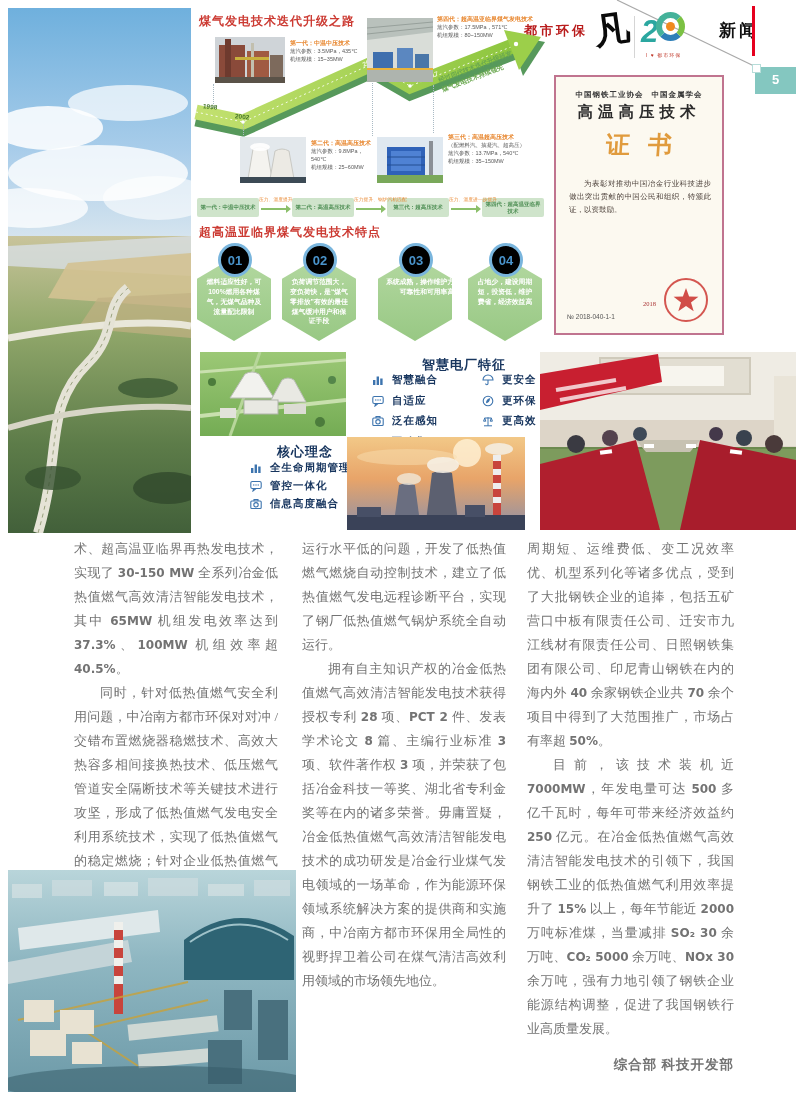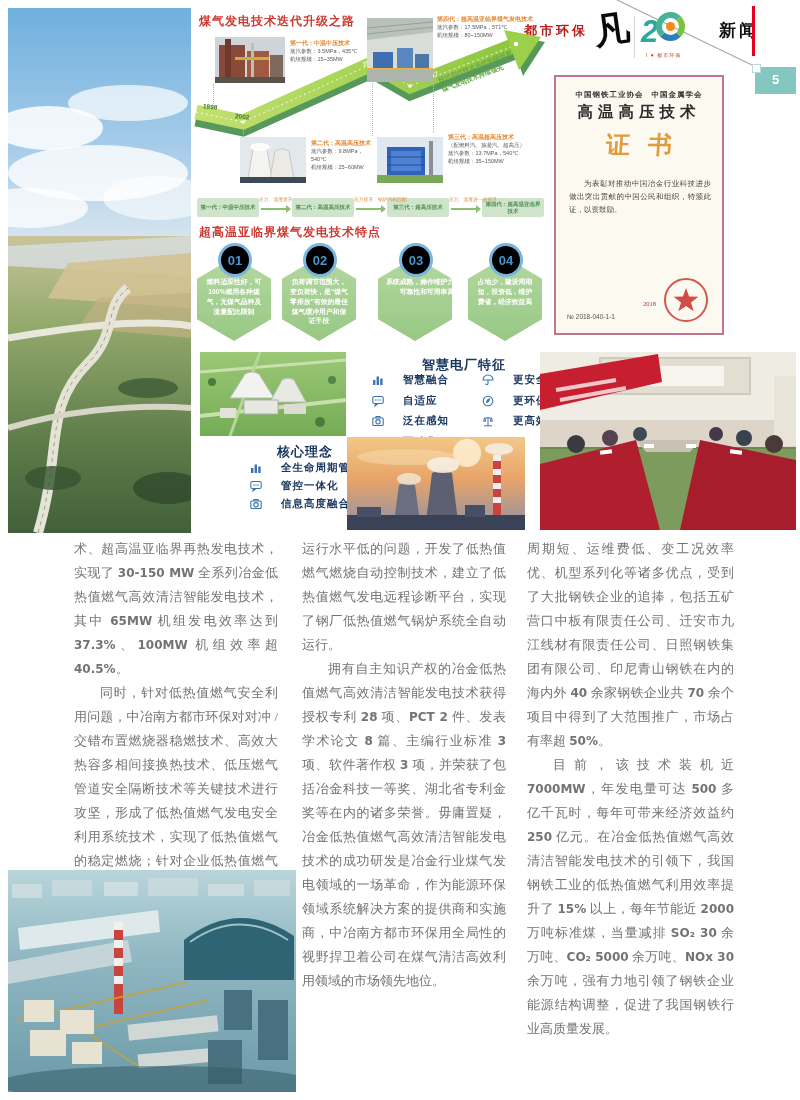--- a/index.html
+++ b/index.html
@@ -50,21 +50,21 @@
   .hexwrap .hex{position:absolute;left:0;top:14px;width:74px;height:84px;
      clip-path:polygon(50% 0,100% 26%,100% 74%,50% 100%,0 74%,0 26%);
      background:linear-gradient(180deg,#b3d8a0,#98c884);}
   .hexwrap .num{position:absolute;left:21px;top:0;width:28px;height:28px;border-radius:50%;background:#000000;
      border:3px solid #79b5dd;color:#4a94cc;font-weight:bold;font-size:13px;display:flex;align-items:center;justify-content:center;z-index:2;}
   .hexwrap .txt{position:absolute;left:8px;right:8px;top:34px;font-size:6.8px;color:#fff;font-weight:bold;
      text-align:center;line-height:1.45;z-index:2;}
 
   
   .panel-title{position:absolute;font-size:13px;font-weight:bold;color:#17355e;letter-spacing:1px;}
-  .feat-item{position:absolute;display:flex;align-items:center;gap:19px;}
+  .feat-item{position:absolute;display:flex;align-items:center;gap:8px;}
   .feat-item svg{flex:0 0 auto;}
   .feat-item .lbl{font-size:10.5px;color:#17355e;letter-spacing:1px;font-weight:bold;white-space:nowrap;}
 
   
   .cert{position:absolute;left:554px;top:75px;width:170px;height:260px;background:#fcf9f0;
         border:2px solid #c0748f;box-sizing:border-box;font-family:"Liberation Serif","DejaVu Serif",serif;}
   .cert .orgs{position:absolute;left:0;right:0;top:13px;text-align:center;font-size:7.5px;font-weight:bold;color:#3a3a3a;letter-spacing:1px;}
   .cert .orgs span{margin:0 4px;}
   .cert .award{position:absolute;left:0;right:0;top:25px;text-align:center;font-size:15.5px;color:#2b2b2b;
                letter-spacing:5px;font-weight:bold;font-family:"Liberation Sans",sans-serif;}
@@ -474,20 +474,21 @@
     <p>术、超高温亚临界再热发电技术，实现了 <b class="num">30-150 MW</b> 全系列冶金低热值燃气高效清洁智能发电技术，其中 <b class="num">65MW</b> 机组发电效率达到 <b class="num">37.3%</b>、<b class="num">100MW</b> 机组效率超 <b class="num">40.5%</b>。</p>
     <p class="ind">同时，针对低热值燃气安全利用问题，中冶南方都市环保对对冲 / 交错布置燃烧器稳燃技术、高效大热容多相间接换热技术、低压燃气管道安全隔断技术等关键技术进行攻坚，形成了低热值燃气发电安全利用系统技术，实现了低热值燃气的稳定燃烧；针对企业低热值燃气电厂自动化</p>
   </div>
   <div class="col" style="left:302px;">
     <p>运行水平低的问题，开发了低热值燃气燃烧自动控制技术，建立了低热值燃气发电远程诊断平台，实现了钢厂低热值燃气锅炉系统全自动运行。</p>
     <p class="ind">拥有自主知识产权的冶金低热值燃气高效清洁智能发电技术获得授权专利 <b class="num">28</b> 项、<b class="num">PCT 2</b> 件、发表学术论文 <b class="num">8</b> 篇、主编行业标准 <b class="num">3</b> 项、软件著作权 <b class="num">3</b> 项，并荣获了包括冶金科技一等奖、湖北省专利金奖等在内的诸多荣誉。毋庸置疑，冶金低热值燃气高效清洁智能发电技术的成功研发是冶金行业煤气发电领域的一场革命，作为能源环保领域系统解决方案的提供商和实施商，中冶南方都市环保用全局性的视野捍卫着公司在煤气清洁高效利用领域的市场领先地位。</p>
   </div>
   <div class="col" style="left:527px;width:207px;">
     <p>周期短、运维费低、变工况效率优、机型系列化等诸多优点，受到了大批钢铁企业的追捧，包括五矿营口中板有限责任公司、迁安市九江线材有限责任公司、日照钢铁集团有限公司、印尼青山钢铁在内的海内外 <b class="num">40</b> 余家钢铁企业共 <b class="num">70</b> 余个项目中得到了大范围推广，市场占有率超 <b class="num">50%</b>。</p>
     <p class="ind">目前，该技术装机近 <b class="num">7000MW</b>，年发电量可达 <b class="num">500</b> 多亿千瓦时，每年可带来经济效益约 <b class="num">250</b> 亿元。在冶金低热值燃气高效清洁智能发电技术的引领下，我国钢铁工业的低热值燃气利用效率提升了 <b class="num">15%</b> 以上，每年节能近 <b class="num">2000</b> 万吨标准煤，当量减排 <b class="num">SO₂ 30</b> 余万吨、<b class="num">CO₂ 5000</b> 余万吨、<b class="num">NOx 30</b> 余万吨，强有力地引领了钢铁企业能源结构调整，促进了我国钢铁行业高质量发展。</p>
+    <div class="signature">综合部 科技开发部</div>
   </div>
 
   <div class="photo" style="left:8px;top:870px;width:288px;height:222px;">
     <svg viewBox="0 0 288 222" preserveAspectRatio="none">
       <defs>
           <linearGradient id="tealsky" x1="0" y1="0" x2="0" y2="1">
         <stop offset="0" stop-color="#b9d5da"></stop>
             <stop offset=".4" stop-color="#8fb7c2"></stop>
             <stop offset="1" stop-color="#6d9aa8"></stop>
           </linearGradient>

